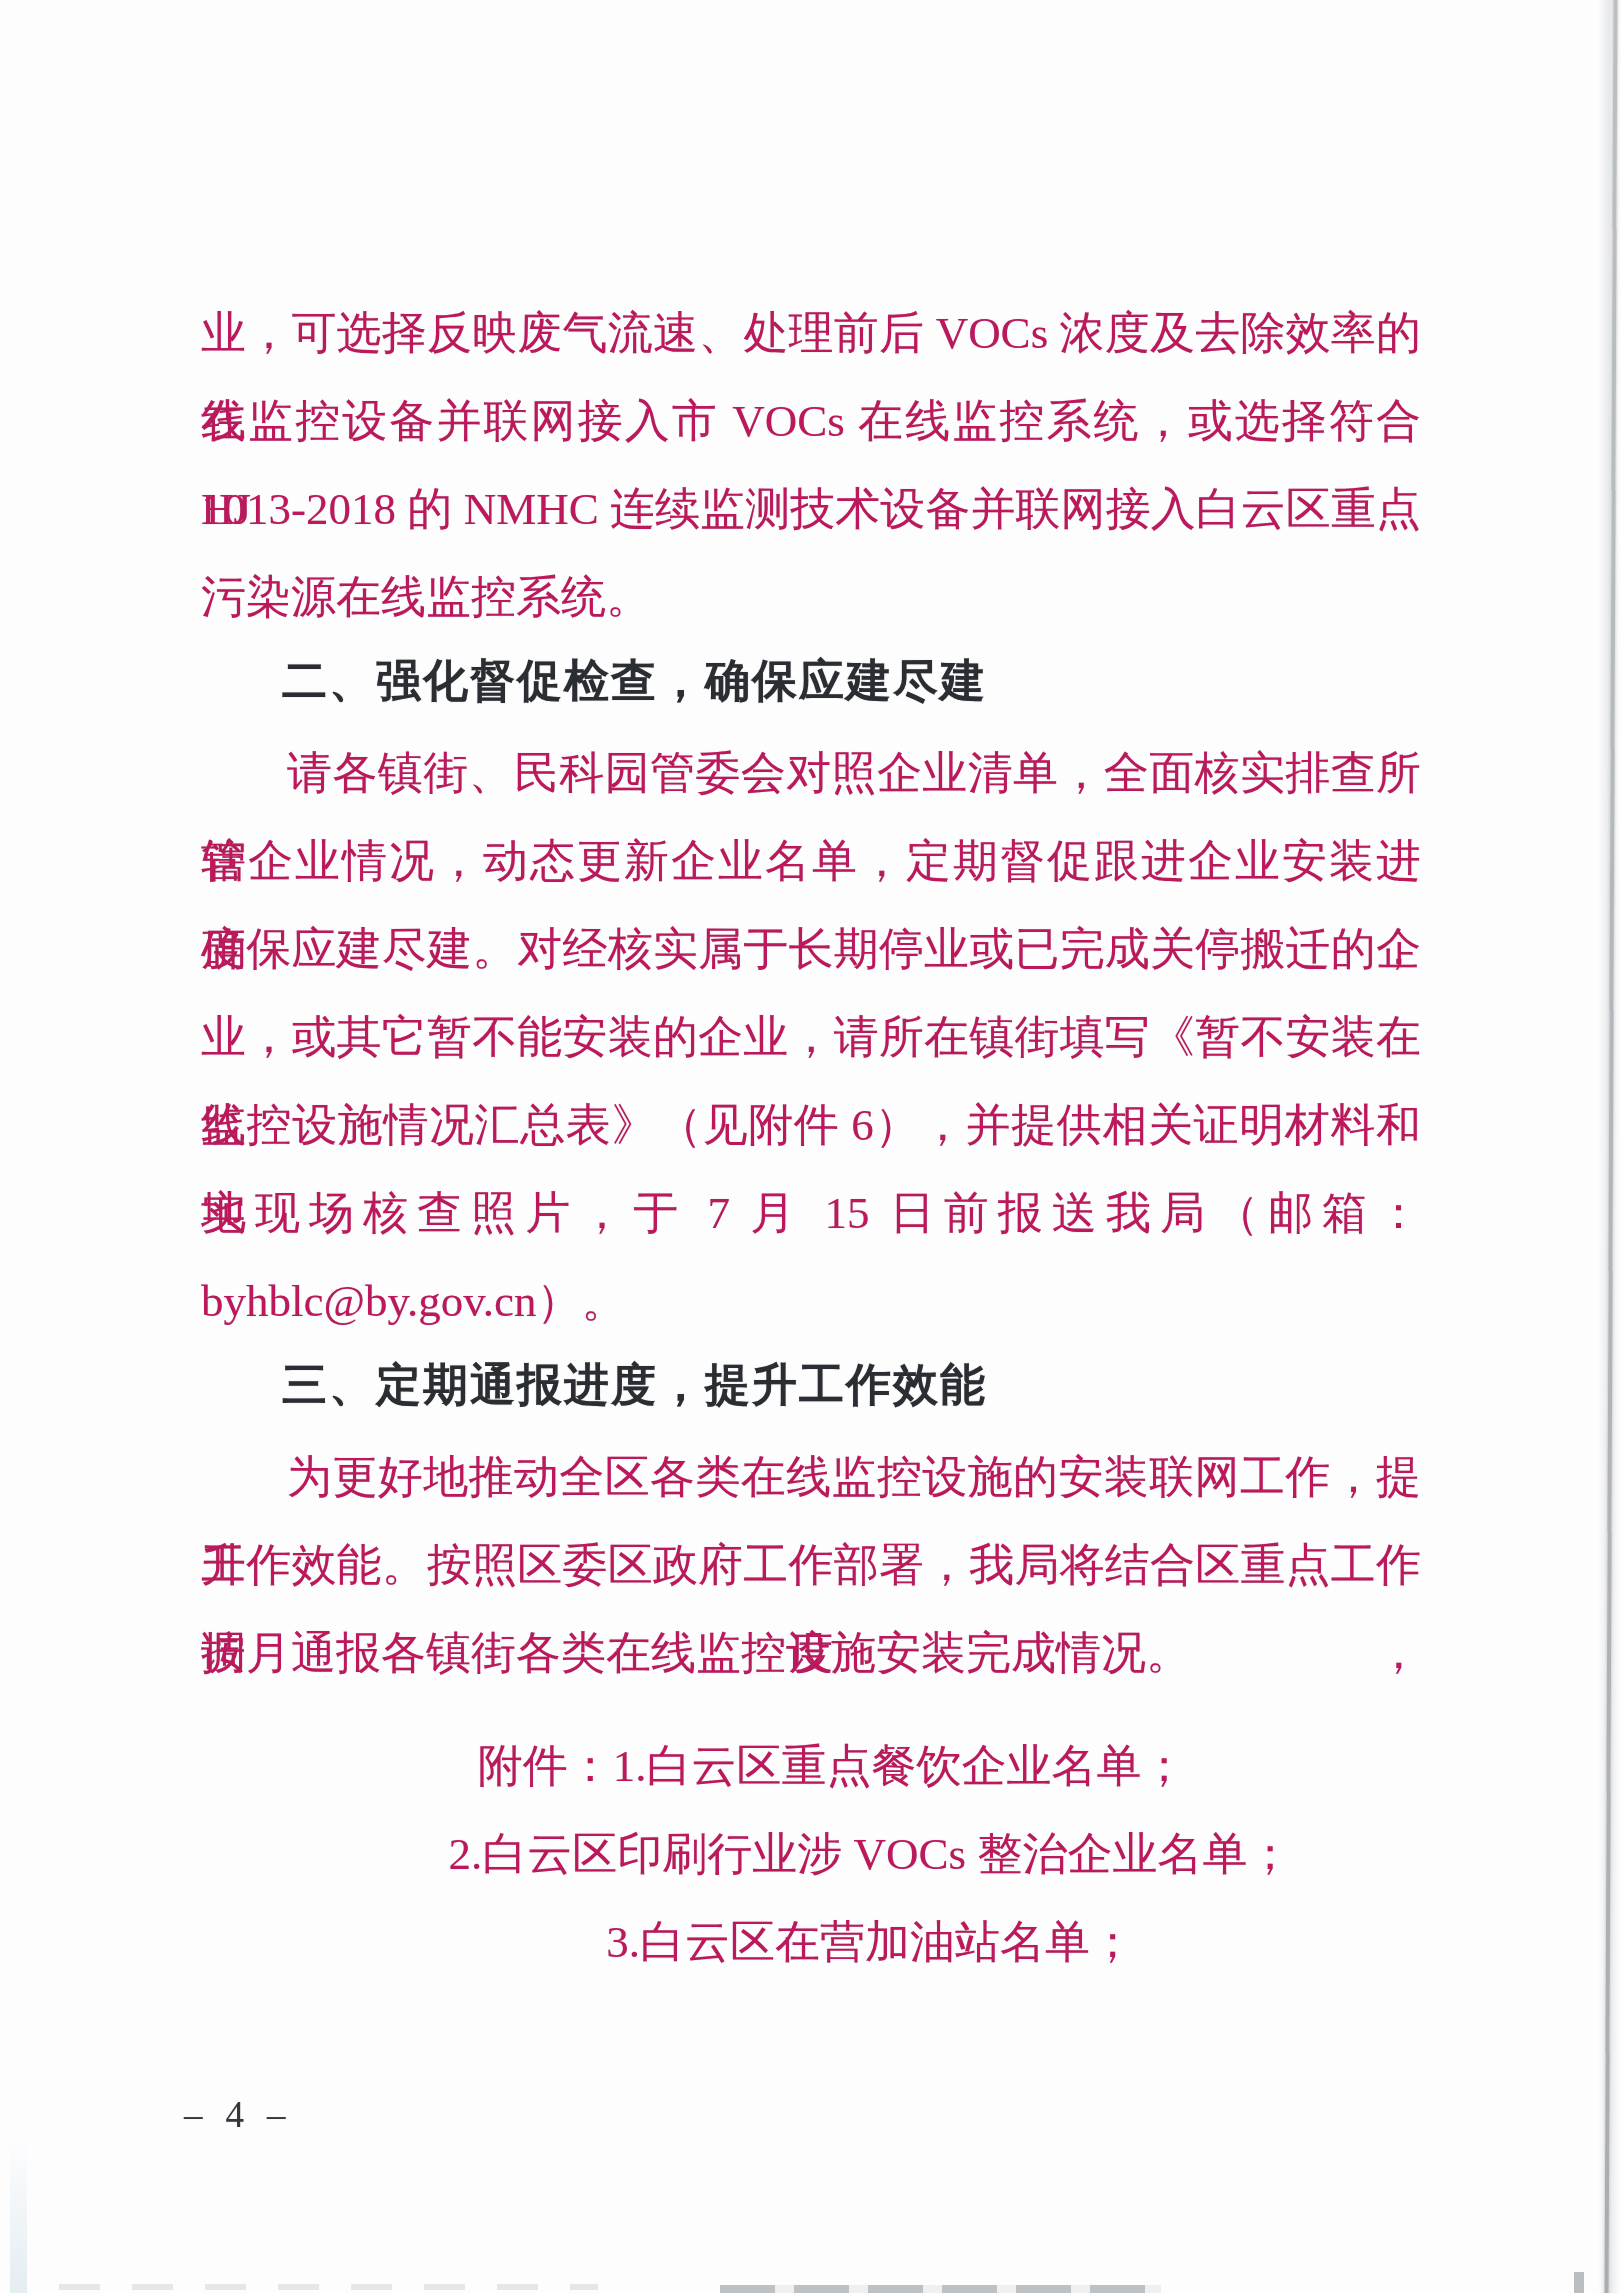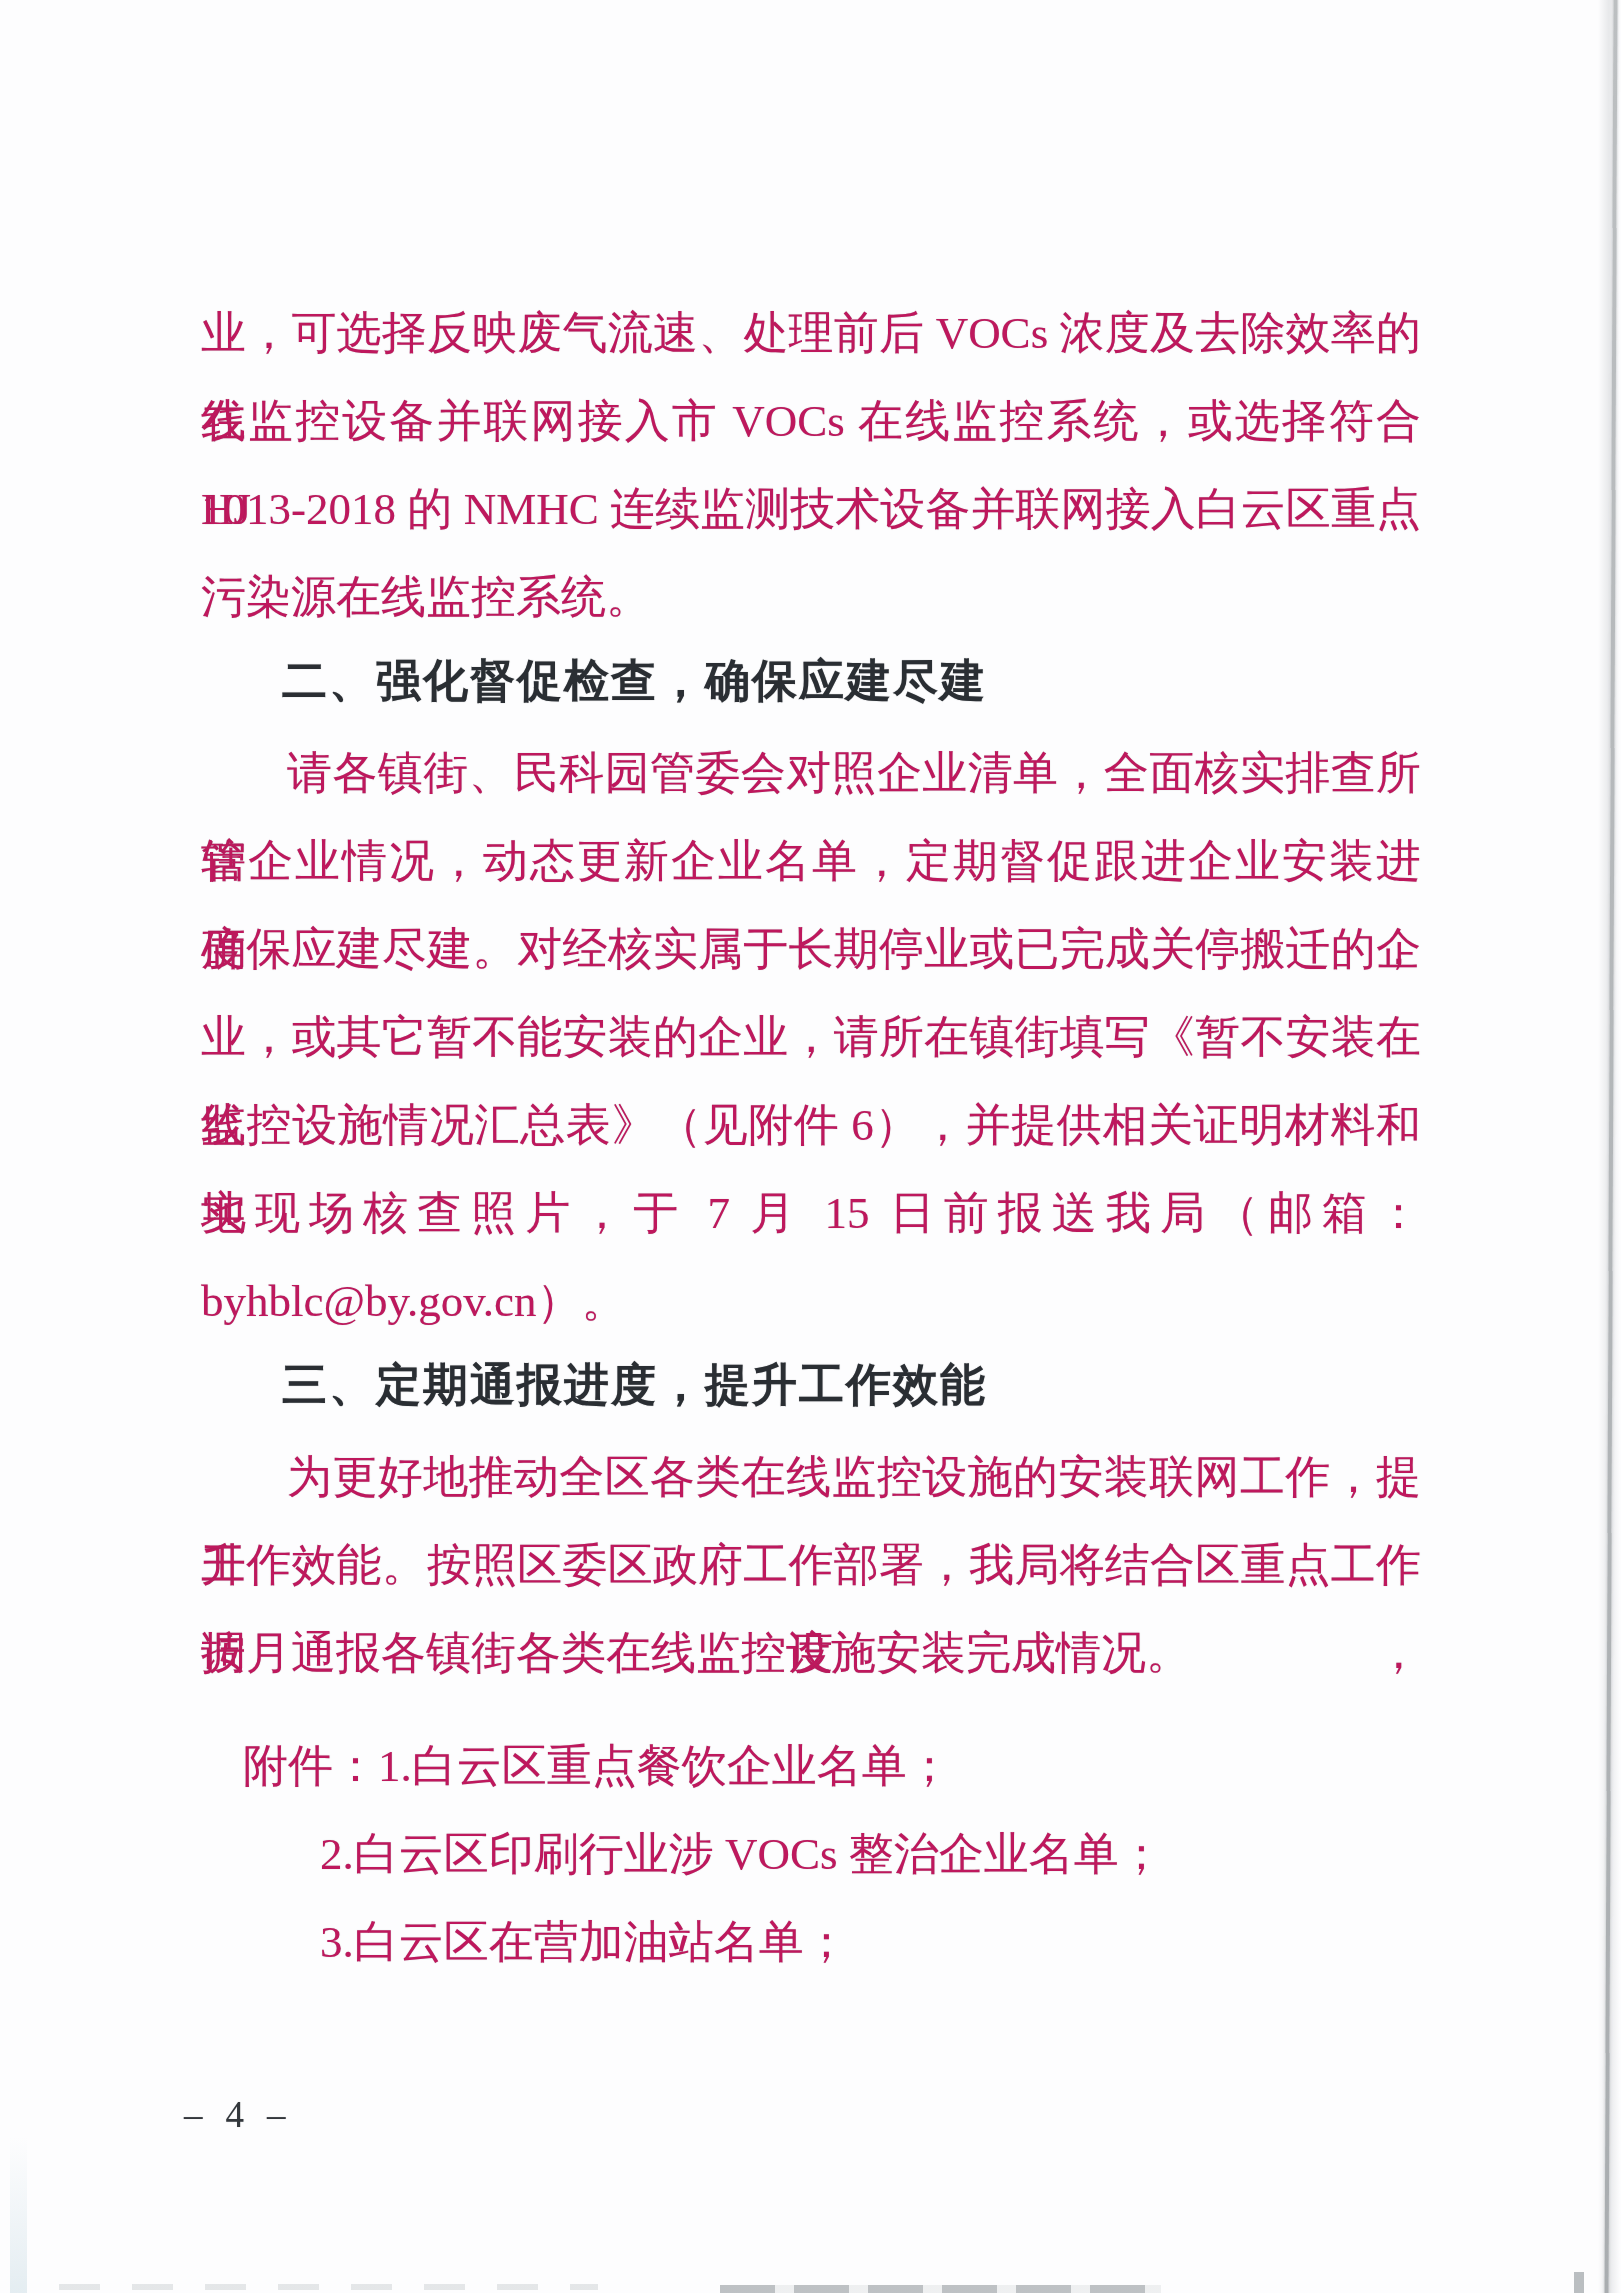--- a/index.html
+++ b/index.html
@@ -34,21 +34,21 @@
   }
   .line.indent-first { text-indent: 86px; }
   .line.heading {
     font-family: Liberation Mono, monospace;
     font-weight: 700;
     color: #2a2e33;
     margin-left: 81px;
     letter-spacing: 2px;
     text-shadow: 0 0 1px rgba(45,50,55,0.45);
   }
-  .attachments { margin-top: 24.5px; }
+  .attachments { margin-top: 24.5px; text-align: center; }
   .attach-label-line { margin-left: 42px; }
   .attach-item { margin-left: 119px; }
   .page-number {
     position: absolute;
     left: 184px;
     top: 2093px;
     height: 44px;
     line-height: 44px;
     font-size: 37px;
     letter-spacing: 6.9px;

